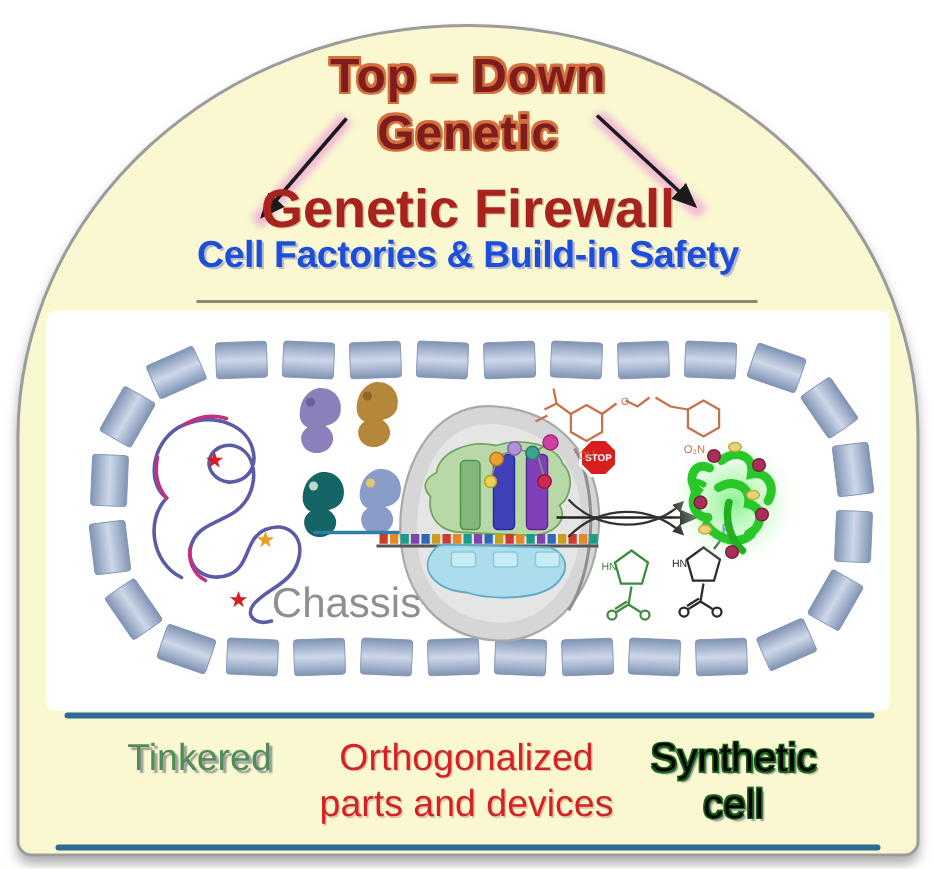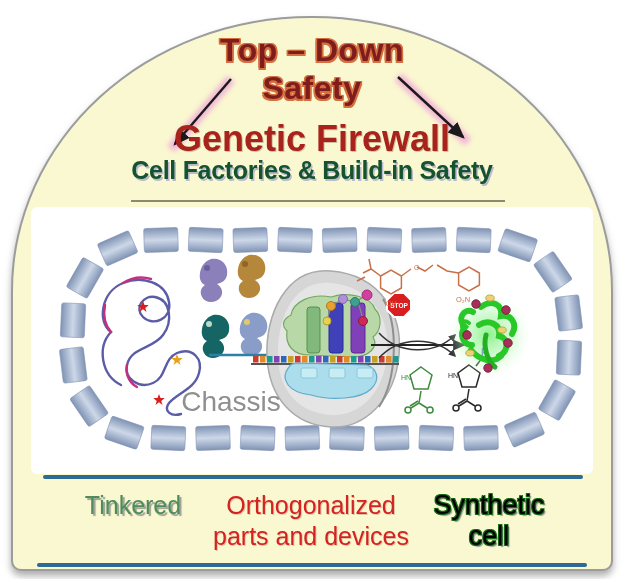--- a/index.html
+++ b/index.html
@@ -8,42 +8,42 @@
         border:2px solid #9c9c9c;border-radius:300px 300px 10px 10px / 275px 275px 10px 10px;
         box-shadow:0 5px 7px rgba(110,110,110,.55);}
   .title{position:absolute;top:14px;left:0;width:100%;text-align:center;font-weight:bold;
          font-size:32px;line-height:1.18;color:#7f1d1d;letter-spacing:.5px;
          text-shadow:-1.5px -1.5px 0 #d4703f,1.5px -1.5px 0 #d4703f,-1.5px 1.5px 0 #d4703f,
                      1.5px 1.5px 0 #d4703f,0 -1.5px 0 #d4703f,0 1.5px 0 #d4703f,
                      -1.5px 0 0 #d4703f,1.5px 0 0 #d4703f;}
   .firewall{position:absolute;top:100px;left:0;width:100%;text-align:center;font-weight:bold;
             font-size:36px;color:#a8231b;text-shadow:1px 1px 0 rgba(80,20,10,.25);}
   .safety{position:absolute;top:138px;left:0;width:100%;text-align:center;font-weight:bold;
-          font-size:25px;letter-spacing:-0.3px;color:#14532d;text-shadow:1.5px 1.5px 0 #b9b9cf;}
+          font-size:25px;letter-spacing:-0.3px;color:#1d4ed8;text-shadow:1.5px 1.5px 0 #b9b9cf;}
   .sep{position:absolute;top:182px;left:118px;width:374px;height:2px;background:#8a8a70;}
   .panel{position:absolute;left:18px;top:189px;width:562px;height:267px;background:#ffffff;border-radius:6px;}
   .blue-line-1{position:absolute;top:457px;left:30px;width:540px;height:4px;background:#2e6a94;border-radius:2px;}
   .blue-line-2{position:absolute;bottom:2px;left:24px;width:550px;height:4px;background:#2e6a94;border-radius:2px;}
   .hdr-arrows{position:absolute;left:0;top:0;width:598px;height:190px;pointer-events:none;}
   .footer-label{position:absolute;text-align:center;font-weight:normal;font-size:25px;line-height:31px;top:472px;}
   .f-tinkered{left:20px;width:200px;color:#4e8c58;text-shadow:2px 2px 1px #9c9c9c;}
   .f-ortho{left:188px;width:220px;color:#d42222;text-shadow:1px 1px 0 rgba(120,0,0,.2);}
   .f-synth{left:386px;width:180px;color:#000000;font-size:27px;
            text-shadow:-1px -1px 0 #156615,1px -1px 0 #156615,-1px 1px 0 #156615,1px 1px 0 #156615,2px 2px 1px #9c9c9c;}
   svg text{font-family:"Liberation Sans",sans-serif;}
 </style>
 </head>
 <body>
 
 <div class="stage">
   <div class="arch">
 
     <div class="title">
       <div>Top – Down</div>
-      <div>Safety</div>
+      <div>Genetic</div>
     </div>
 
     <svg class="hdr-arrows" viewBox="0 0 598 190">
       <defs>
         <filter id="pinkBlur" x="-50%" y="-50%" width="200%" height="200%">
             <feGaussianBlur stdDeviation="2.6"></feGaussianBlur>
           </filter>
         <marker id="arrowHdr" markerWidth="9" markerHeight="9" refX="6" refY="3" orient="auto">
           <path d="M0,0 L7,3 L0,6 Z" fill="#1a1a1a"></path>
         </marker>

